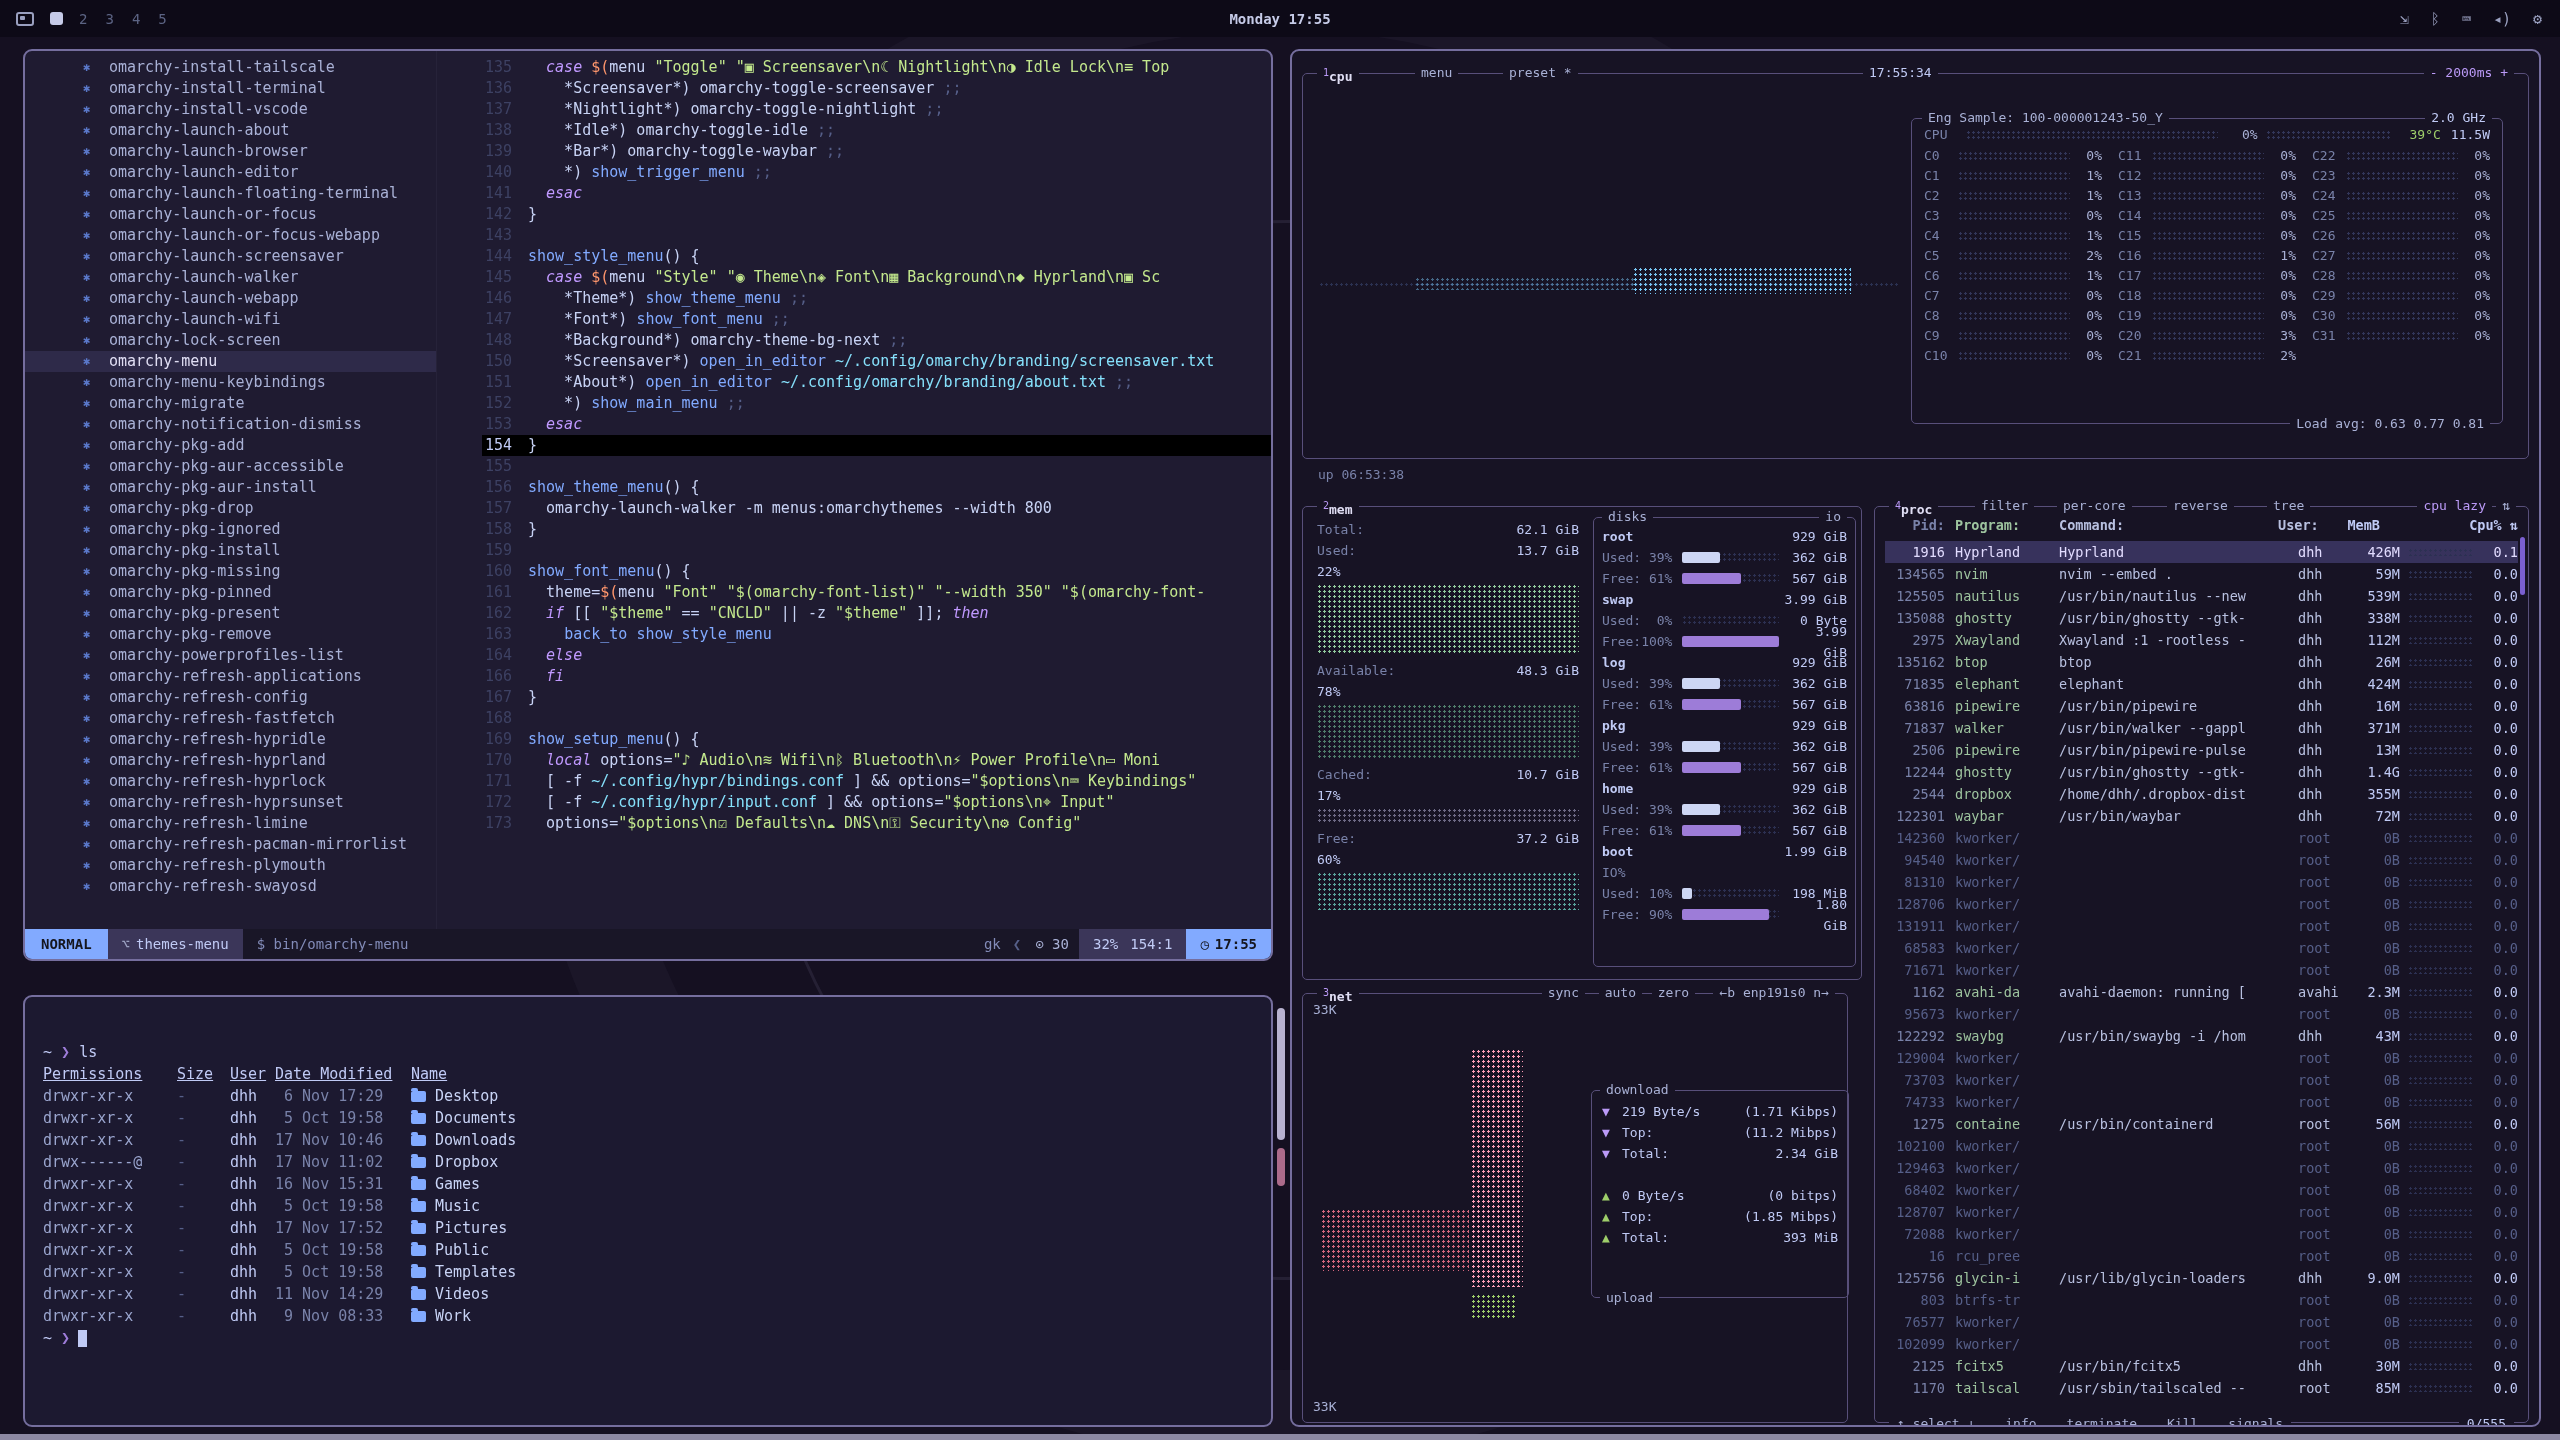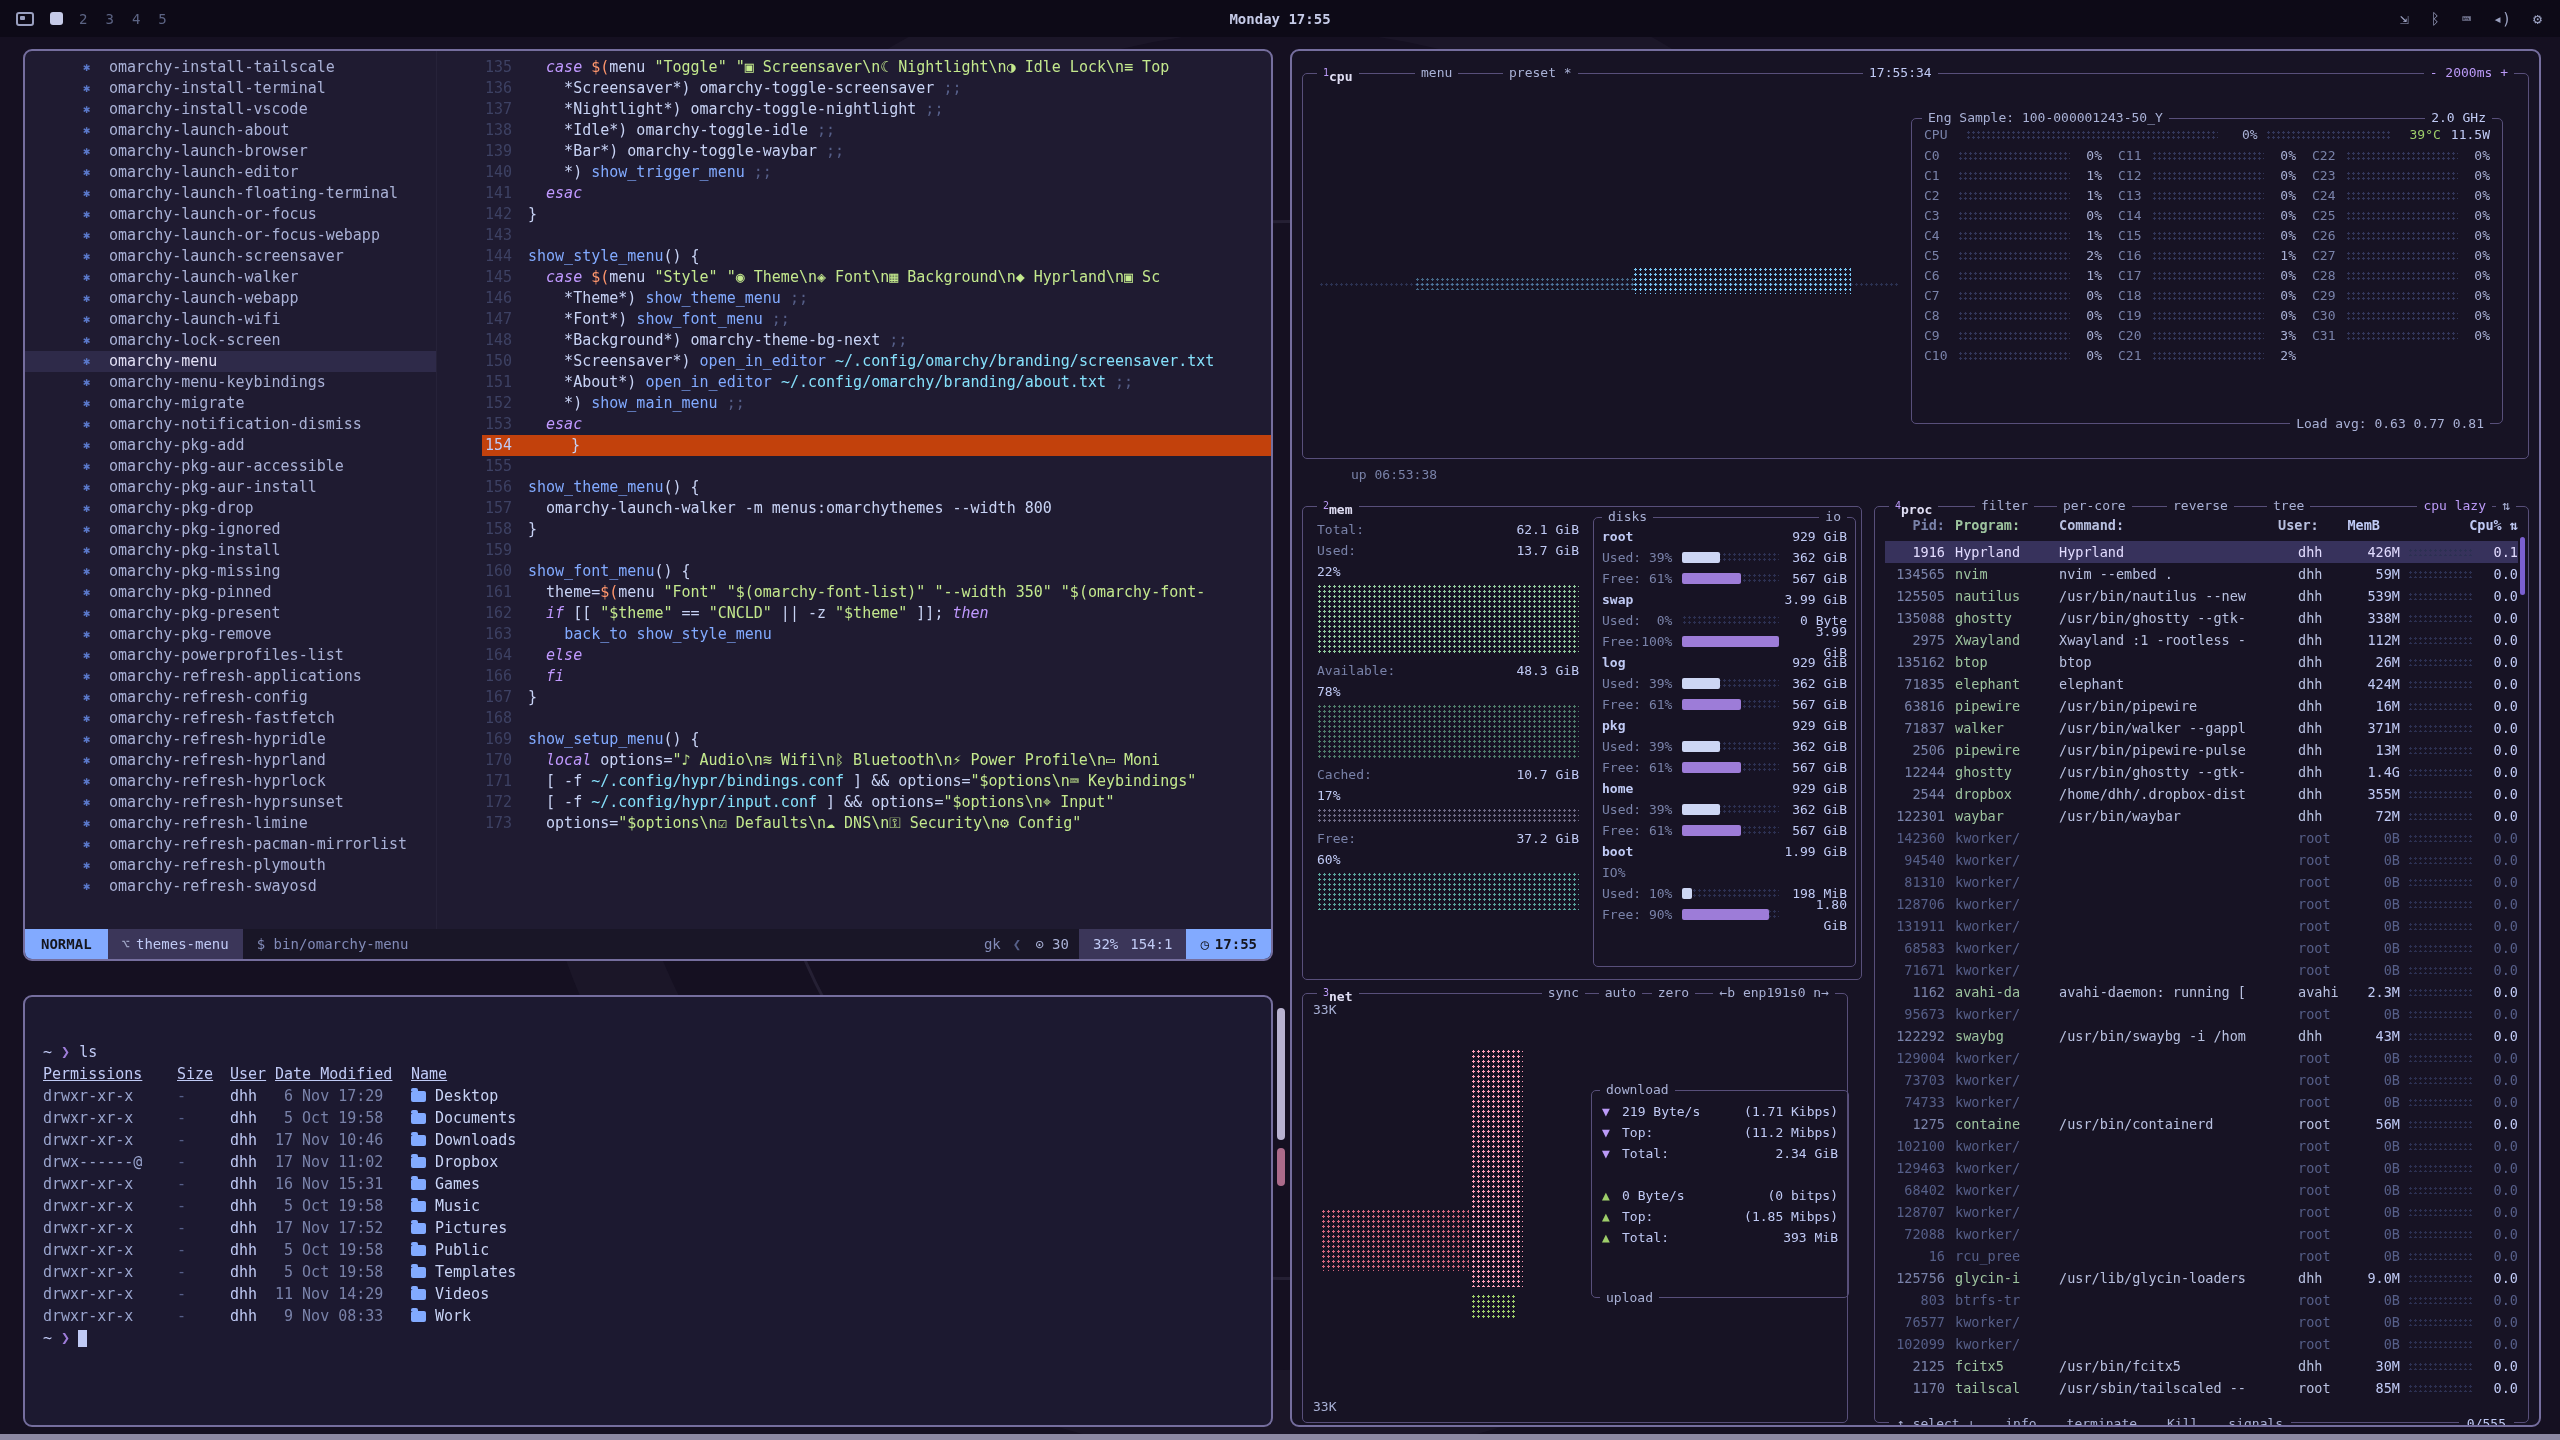--- a/index.html
+++ b/index.html
@@ -35,21 +35,21 @@
   
   .nv-body{display:flex;height:calc(100% - 30px);overflow:hidden;}
   .file-pane{width:412px;padding-top:6px;overflow:hidden;border-right:1px solid #262239;}
   .file-item{height:21px;line-height:21px;display:flex;align-items:center;padding-left:58px;
     color:#a9b1d6;font-size:15px;white-space:pre;}
   .f-ic{color:#5a78c9;width:18px;margin-right:8px;font-size:12px;flex:none;}
   .file-item.selected{background:#2e2a49;color:#e0def4;}
   .code-pane{flex:1;padding-top:6px;overflow:hidden;margin-left:45px;}
   .code-line{height:21px;line-height:21px;display:flex;font-size:15px;color:#c8d3f5;white-space:pre;}
   .ln{width:46px;text-align:right;padding-right:16px;color:#3d4163;flex:none;}
-  .code-line.selected{background:#c2410c;gap:43px;}
+  .code-line.selected{background:#000000;}
   .code-line.selected .ln{color:#c0caf5;}
   .ct{overflow:hidden;}
   .st{color:#c3e88d;} .k{color:#c099ff;font-style:italic;} .fn{color:#82aaff;}
   .vr{color:#ff966c;} .pu{color:#565f89;} .pa{color:#86e1fc;}
   .statusline{height:30px;display:flex;align-items:center;background:#191627;
     font-size:14px;color:#828bb8;white-space:pre;}
   .sl-mode{background:#82aaff;color:#15161e;font-weight:bold;padding:0 16px;height:100%;display:flex;align-items:center;}
   .sl-branch{background:#3b3659;color:#c0caf5;padding:0 14px;height:100%;display:flex;align-items:center;gap:6px;}
   .br-ic{color:#9aa0c0;}
   .sl-cmd{padding-left:14px;}
@@ -98,21 +98,21 @@
   .t-load{left:auto;right:12px;bottom:-9px;top:auto;color:#a9b1d6;}
   .cpu-row{display:flex;align-items:center;height:24px;padding:6px 12px 0 12px;color:#c0caf5;}
   .cpu-row .core-m{margin:0 8px;}
   .cpu-temp{color:#9ece6a;margin-left:10px;} .cpu-watt{color:#c0caf5;margin-left:10px;}
   .cores{display:flex;padding:2px 12px 0 12px;gap:16px;}
   .core-col{flex:1;}
   .core-row{display:flex;align-items:center;height:20px;}
   .core-l{width:34px;color:#7982a9;flex:none;}
   .core-m{flex:1;height:9px;--dc:#32365a;}
   .core-p{width:32px;text-align:right;color:#a9b1d6;flex:none;}
-  .up-label{position:absolute;left:26px;top:416px;color:#7982a9;font-size:13px;margin-left:33px;}
+  .up-label{position:absolute;left:26px;top:416px;color:#7982a9;font-size:13px;}
   
   .mem-box{left:10px;top:455px;width:560px;height:474px;}
   .mem-stats{position:absolute;left:14px;top:12px;width:262px;}
   .ms-line{display:flex;justify-content:space-between;height:21px;line-height:21px;color:#7982a9;}
   .ms-line .ms-v{color:#c0caf5;}
   .ms-pct{height:21px;line-height:21px;color:#c0caf5;}
   .ms-pct:empty{display:none;}
   .ms-graph{display:none;margin:2px 0 6px;}
   .ms-graph.c-used{display:block;height:70px;--dc:#8fc99c;}
   .ms-graph.c-avail{display:block;height:54px;--dc:#4f7e6b;}

